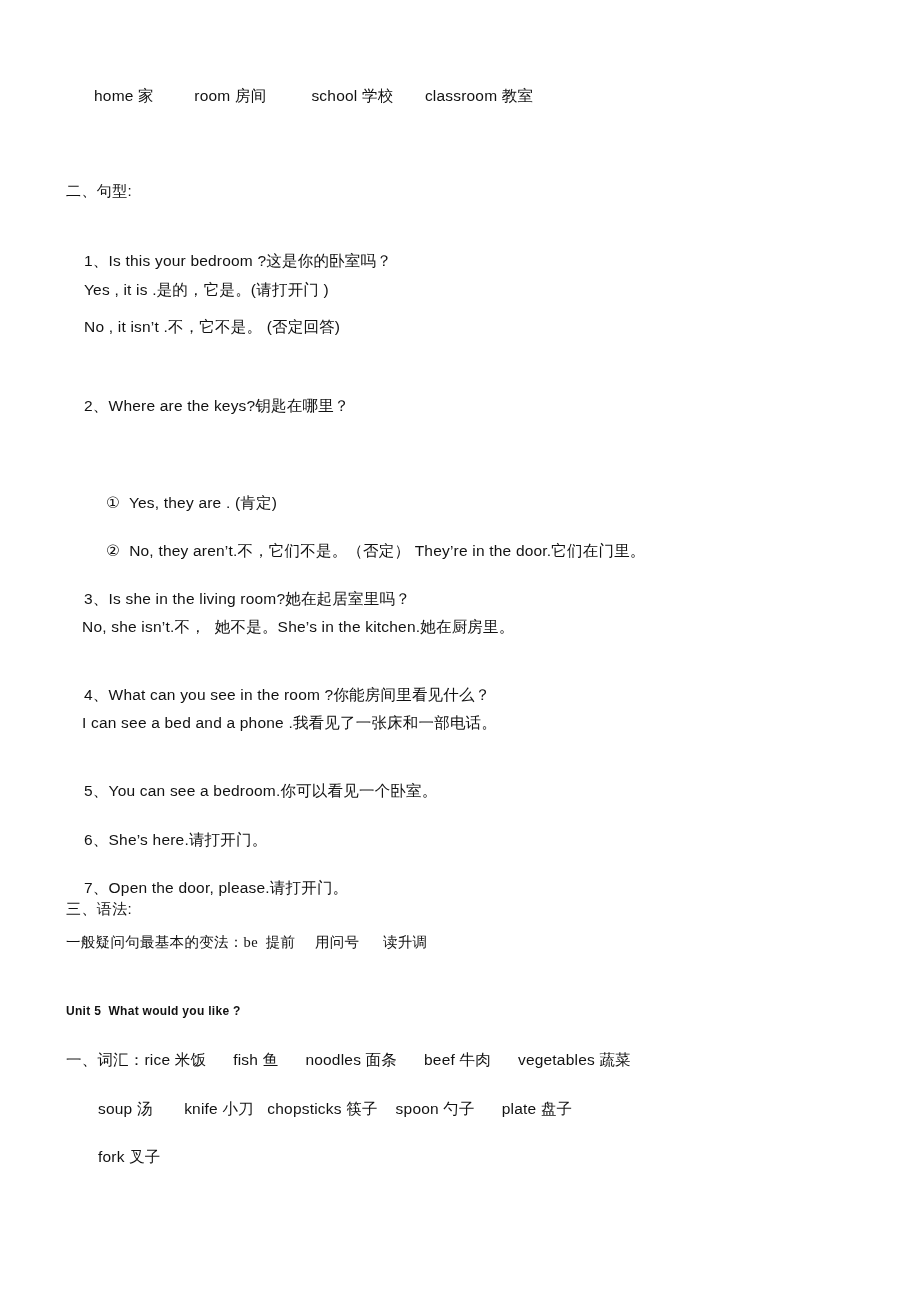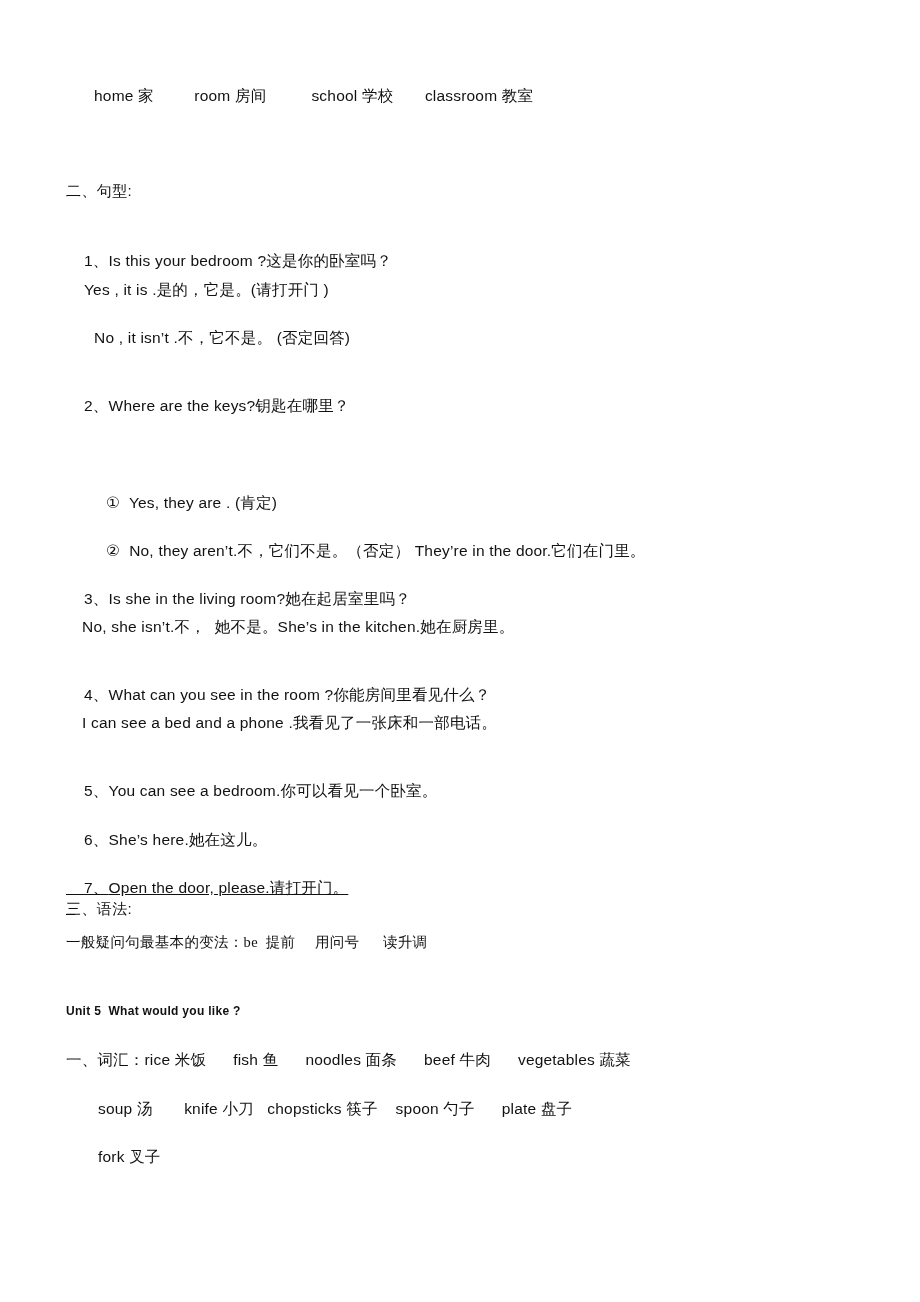--- a/index.html
+++ b/index.html
@@ -66,21 +66,21 @@
 
   <div class="line vocab-top" style="left:94px; top:86px;">home 家         room 房间          school 学校       classroom 教室</div>
 
 
   <div class="line section-label" style="left:66px; top:181px;">二、句型:</div>
 
   <div class="line qline" style="left:66px; top:231px;">
     <span>1、</span><span>Is this your bedroom ?这是你的卧室吗？</span>
   </div>
   <div class="line aline" style="left:84px; top:280px;">Yes , it is .是的，它是。(请打开门 )</div>
-  <div class="line aline" style="left:84px; top:328px;margin-left:10px;">No , it isn’t .不，它不是。 (否定回答)</div>
+  <div class="line aline" style="left:84px; top:317px;">No , it isn’t .不，它不是。 (否定回答)</div>
 
   <div class="line qline" style="left:66px; top:376px;">
     <span>2、</span><span>Where are the keys?钥匙在哪里？</span>
   </div>
   <div class="line circled" style="left:88px; top:473px;">
     <span>①</span><span>  </span><span>Yes, they are . (肯定)</span>
   </div>
   <div class="line circled" style="left:88px; top:521px;">
     <span>②</span><span>  </span><span>No, they aren’t.不，它们不是。（否定） They’re in the door.它们在门里。</span>
   </div>
@@ -93,24 +93,24 @@
   <div class="line qline" style="left:66px; top:665px;">
     <span>4、</span><span>What can you see in the room ?你能房间里看见什么？</span>
   </div>
   <div class="line aline" style="left:82px; top:713px;">I can see a bed and a phone .我看见了一张床和一部电话。</div>
 
   <div class="line qline" style="left:66px; top:761px;">
     <span>5、</span><span>You can see a bedroom.你可以看见一个卧室。</span>
   </div>
 
   <div class="line qline" style="left:66px; top:810px;">
-    <span>6、</span><span>She’s here.她在这儿。</span>
+    <span>6、</span><span>She’s here.请打开门。</span>
   </div>
 
-  <div class="line qline" style="left:66px; top:858px;text-decoration:underline;">
+  <div class="line qline" style="left:66px; top:858px;">
     <span>7、</span><span>Open the door, please.请打开门。</span>
   </div>
 
   <div class="line section-label" style="left:66px; top:899px;">三、语法:</div>
   <div class="line grammar-note" style="left:66px; top:932px;font-family:Liberation Serif, serif;">一般疑问句最基本的变法：be  提前     用问号      读升调</div>
 
   <div class="line unit-heading" style="left:66px; top:1001px;">Unit 5  What would you like ?</div>
 
   <div class="line" style="left:66px; top:1050px;">一、词汇：rice 米饭      fish 鱼      noodles 面条      beef 牛肉      vegetables 蔬菜</div>
 

